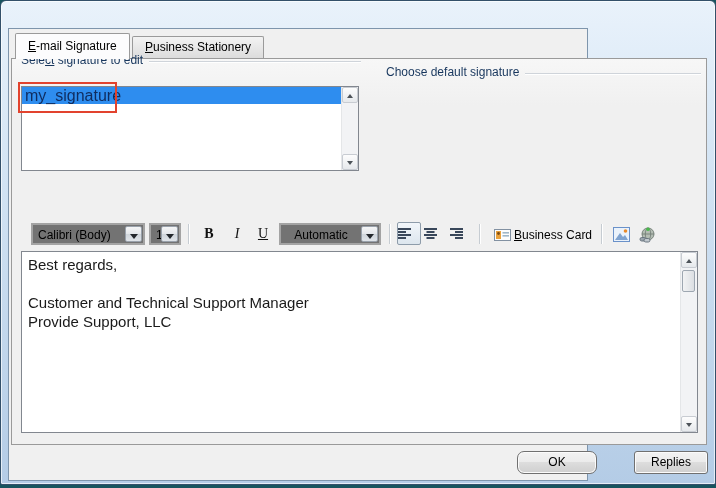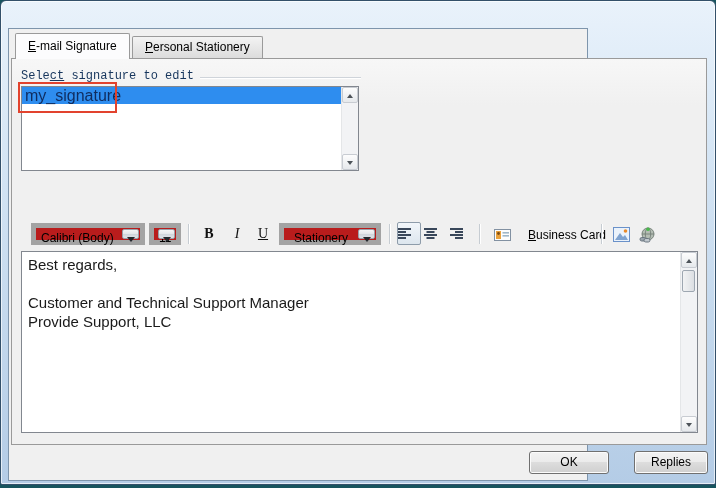--- a/index.html
+++ b/index.html
@@ -108,39 +108,39 @@
   .btn {
     position:absolute; height:22px;
     border:1px solid #707070; border-radius:3px;
     background:linear-gradient(180deg,#f2f2f2 0%,#ebebeb 49%,#dddddd 50%,#cfcfcf 100%);
     box-shadow:inset 0 0 0 1px #fbfbfb;
     font-size:12px; color:#000; text-align:center; line-height:20px;
     font-family:"Liberation Sans", sans-serif;
   }
 
   
-  .combo { position:absolute; height:22px; background:#b91c1c; border:5px solid #a3a3a3; }
+  .combo { position:absolute; height:22px; background:#737373; border:2px solid #a3a3a3; }
   .combo .val { position:absolute; left:5px; top:3px; font-size:12px; color:#000; white-space:nowrap; overflow:hidden; }
   .combo .val.blurred { color:#8a8a8a; font-size:11px; top:5px; filter:blur(1.6px); letter-spacing:.4px; }
   .combo .arrow-btn {
     position:absolute; right:1px; top:1px; bottom:1px; width:17px;
     background:linear-gradient(180deg,#f4f5f6 0%,#e3e6ea 49%,#ced4da 50%,#e0e4e9 100%);
     border:1px solid #99a1ab; border-radius:2px;
   }
   .combo .arrow-btn .tri { position:absolute; left:4px; top:7px; width:0; height:0; border:4px solid transparent; border-top:5px solid #23272c; border-bottom:none; }
 
   .field-label { position:absolute; font-size:12px; color:#000; white-space:nowrap; }
 
   
   .toolbar { position:absolute; left:12px; top:193px; width:680px; height:26px; z-index:2; }
   .tb-sep { position:absolute; top:2px; width:2px; height:20px; border-left:1px solid #c6ccd2; border-right:1px solid #ffffff; }
   .tb-btn { position:absolute; top:0; height:24px; border:1px solid transparent; border-radius:2px; text-align:center; }
   .tb-btn.char { font-family:"Liberation Serif", serif; font-size:14px; line-height:22px; color:#111; width:26px; }
   .tb-btn.selected { border-color:#8e9caa; background:linear-gradient(180deg,#f2f6fa,#dde6ee); }
-  .bc-btn { position:absolute; top:1px; height:23px; display:flex; align-items:center; gap:17px; padding:0 6px; font-size:12px; color:#000; border:1px solid transparent; }
+  .bc-btn { position:absolute; top:1px; height:23px; display:flex; align-items:center; gap:3px; padding:0 6px; font-size:12px; color:#000; border:1px solid transparent; }
   .icon-btn { position:absolute; top:2px; width:21px; height:21px; display:flex; align-items:center; justify-content:center; }
 
   
   .sig-edit {
     position:absolute; left:12px; top:222px; width:677px; height:182px;
     background:#fff; border:1px solid #82878f; z-index:2;
   }
   .sig-body {
     position:absolute; left:6px; top:3px; right:24px; bottom:3px;
     font-size:15px; line-height:19px; color:#1a1a1a; white-space:pre-line;
@@ -153,24 +153,24 @@
 </style>
 </head>
 <body>
 
 <div class="frame">
 
 
   <div class="client">
 
     <div class="tab active"><span class="u">E</span><span>-mail Signature</span></div>
-    <div class="tab inactive"><span class="u">P</span><span>ersonal Stationery</span></div>
+    <div class="tab inactive"><span class="u">P</span><span>usiness Stationery</span></div>
     <div class="tabpage"></div>
 
-    <div class="grp-head" style="left:12px; top:40px; width:340px;font-family:Liberation Mono, monospace;">
+    <div class="grp-head" style="left:12px; top:24px; width:340px;">
       <span class="grp-label"><span>Sele</span><span class="u">ct</span><span> signature to edit</span></span>
       <span class="grp-line"></span>
     </div>
 
     <div class="listbox">
       <div class="list-item">my_signature</div>
       <div class="vscroll">
         <div class="scroll-btn up">
             <span class="tri-up"></span>
           </div>
@@ -179,20 +179,24 @@
           </div>
       </div>
     </div>
     <div class="annotation-rect"></div>
 
     <div class="btn" style="left:12px; width:80px; top:148px;"><span class="u">D</span><span>elete</span></div>
     <div class="btn" style="left:98px; width:80px; top:148px;"><span class="u">N</span><span>ew</span></div>
     <div class="btn" style="left:184px; width:80px; top:148px;"><span class="u">S</span><span>ave</span></div>
     <div class="btn" style="left:270px; width:80px; top:148px;"><span class="u">R</span><span>ename</span></div>
 
+    <div class="grp-head" style="left:377px; top:36px; width:315px;">
+      <span class="grp-label">Choose default signature</span>
+      <span class="grp-line"></span>
+    </div>
 
     <div class="field-label" style="left:387px; top:66px;"><span>E-mail </span><span class="u">a</span><span>ccount:</span></div>
     <div class="combo" style="left:470px; top:62px; width:220px;">
       <span class="val blurred">test.qa.test@hotmail.com</span>
       <span class="arrow-btn">
           <span class="tri"></span>
         </span>
     </div>
 
     <div class="field-label" style="left:387px; top:94px;"><span>New </span><span class="u">m</span><span>essages:</span></div>
@@ -226,21 +230,21 @@
           </span>
       </div>
 
       <span class="tb-sep" style="left:167px;"></span>
 
       <div class="tb-btn char" style="left:175px; font-weight:bold;"><span>B</span></div>
       <div class="tb-btn char" style="left:203px; font-style:italic;"><span>I</span></div>
       <div class="tb-btn char" style="left:229px; text-decoration:underline;"><span>U</span></div>
 
       <div class="combo" style="left:258px; top:1px; width:102px;">
-        <span class="val" style="left:0; right:18px; text-align:center;">Stationery</span>
+        <span class="val" style="left:0; right:18px; text-align:center;">Automatic</span>
         <span class="arrow-btn">
             <span class="tri"></span>
           </span>
       </div>
 
       <span class="tb-sep" style="left:368px;"></span>
 
       <div class="tb-btn selected" style="left:376px; width:24px; height:23px; padding-top:5px;">
         <svg width="14" height="12" viewBox="0 0 14 12">
             <g fill="#39475a">
@@ -315,17 +319,17 @@
         <div class="scroll-btn up">
             <span class="tri-up"></span>
           </div>
         <div class="scroll-thumb"></div>
         <div class="scroll-btn down">
             <span class="tri-down"></span>
           </div>
       </div>
     </div>
 
-    <div class="btn footer-btn" style="left:520px;">OK</div>
+    <div class="btn footer-btn" style="left:508px;border-radius:7px;">OK</div>
     <div class="btn footer-btn" style="left:625px; width:74px;">Replies</div>
 
   </div>
 </div>
 
 </body></html>

